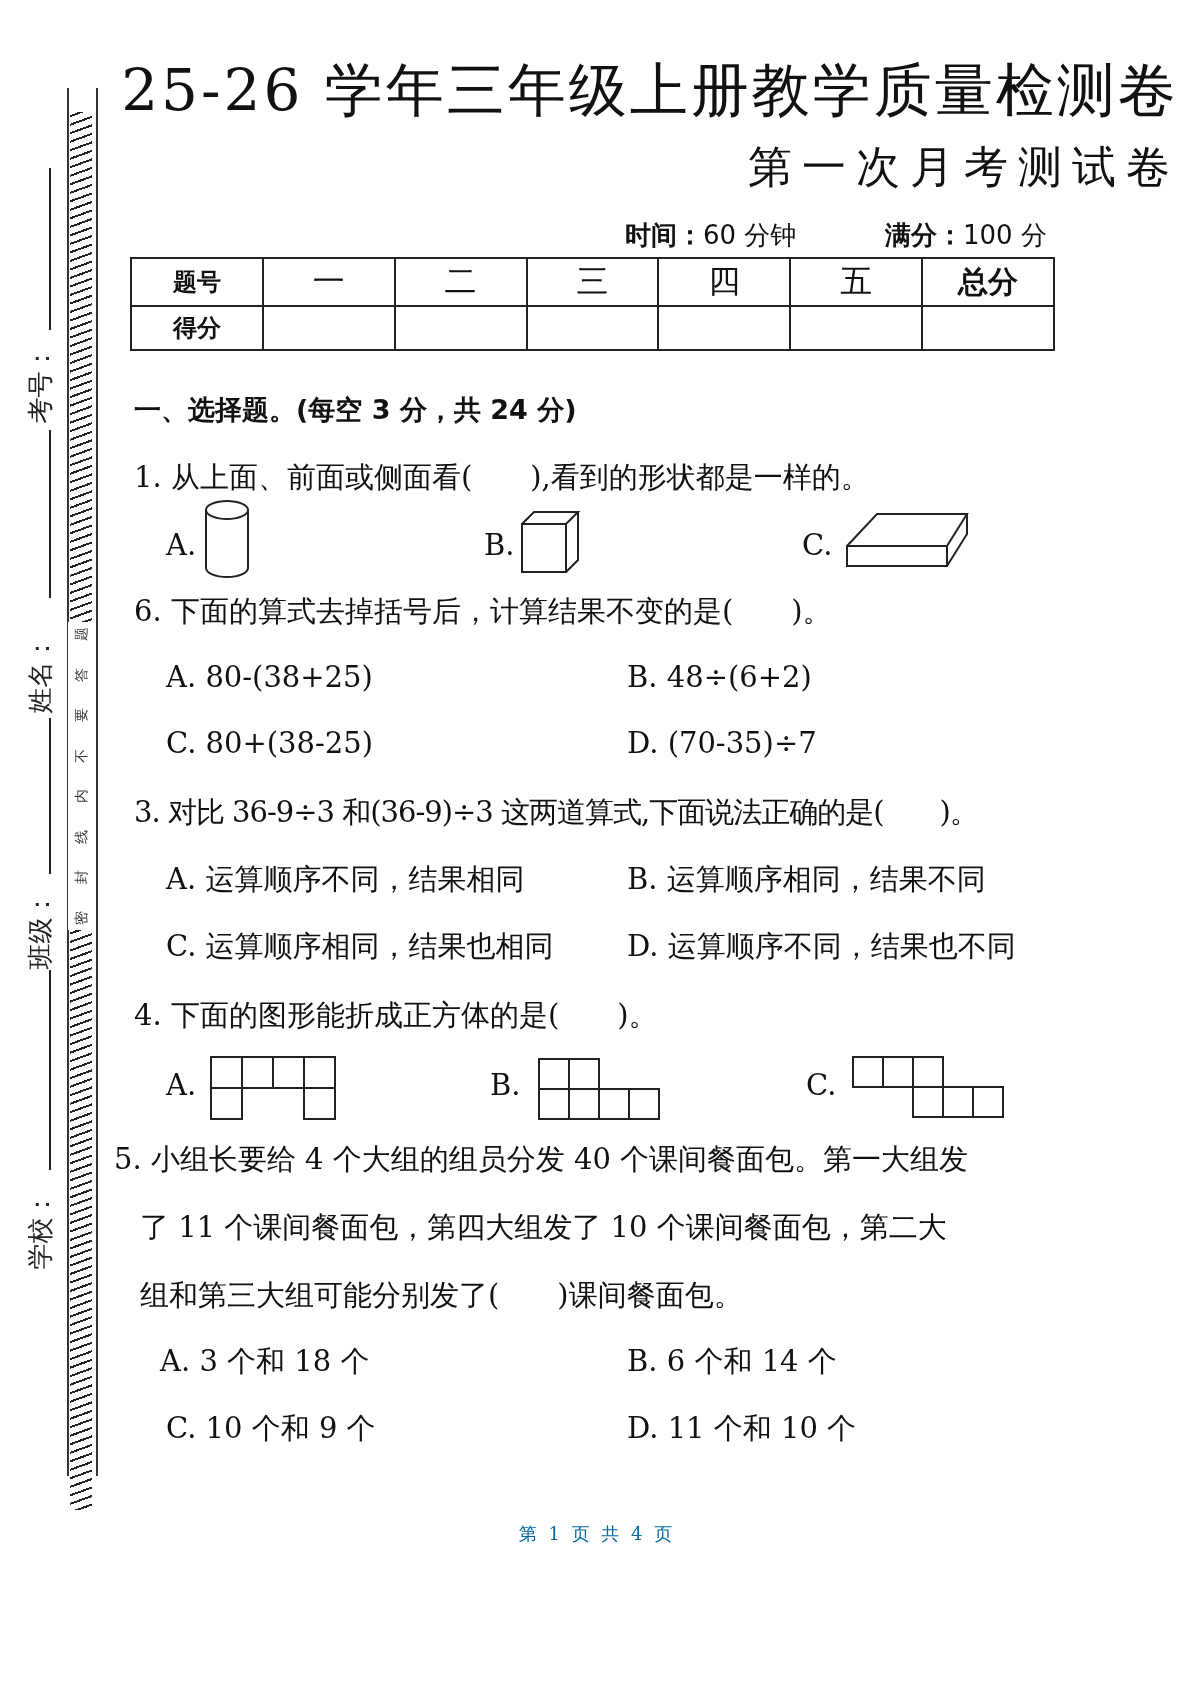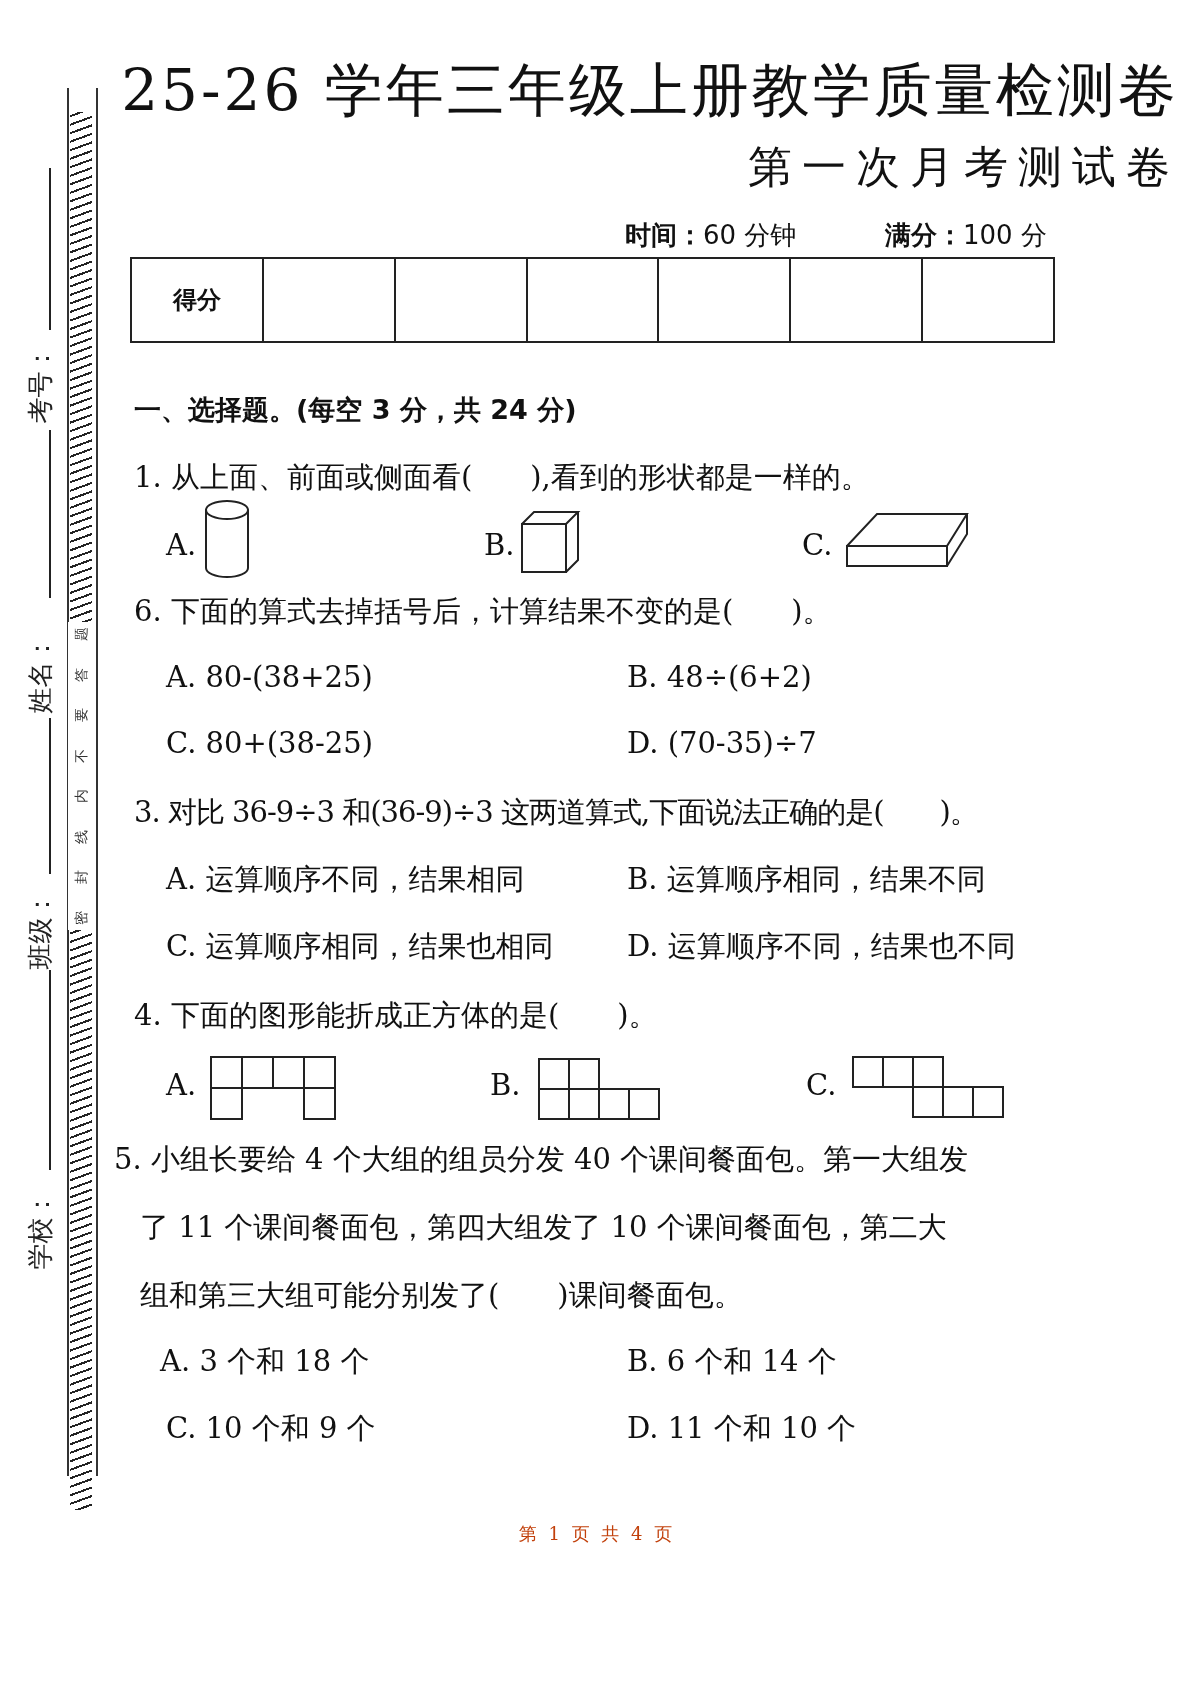--- a/index.html
+++ b/index.html
@@ -57,21 +57,21 @@
     position: absolute; left: 134px; top: 392px; font-size: 27px; font-weight: bold;
     font-family: "DejaVu Sans", sans-serif;
   }
   .q {
     position: absolute; font-size: 29px; white-space: nowrap; font-family: "DejaVu Serif", serif;
   }
   .opt {
     position: absolute; font-size: 29px; white-space: nowrap; font-family: "DejaVu Serif", serif;
   }
   .footer {
-    position: absolute; top: 1522px; left: 0; width: 1191px; text-align: center; font-size: 18px; color: #c2410c;
+    position: absolute; top: 1522px; left: 0; width: 1191px; text-align: center; font-size: 18px; color: #0369a1;
     word-spacing: 6px;
   }
   svg.shape { position: absolute; overflow: visible; }
   svg.shape * { fill: none; stroke: #222; stroke-width: 2; }
 </style>
 </head>
 <body>
 
 <div>
   <div class="bind-line" style="left:67px; top:88px; height:1388px;"></div>
@@ -107,20 +107,29 @@
 
 <div class="meta" style="left:625px;">
   <b>时间：</b><span>60 分钟</span>
 </div>
 <div class="meta" style="left:885px;">
   <b>满分：</b><span>100 分</span>
 </div>
 
 <table class="score">
   <tbody>
+      <tr>
+    <td class="rowhead">题号</td>
+    <td class="colhead">一</td>
+    <td class="colhead">二</td>
+    <td class="colhead">三</td>
+    <td class="colhead">四</td>
+    <td class="colhead">五</td>
+    <td class="colhead rowhead" style="font-size:30px;">总分</td>
+  </tr>
   <tr>
     <td class="rowhead">得分</td>
     <td></td>
     <td></td>
     <td></td>
     <td></td>
     <td></td>
     <td></td>
   </tr>
 </tbody>

